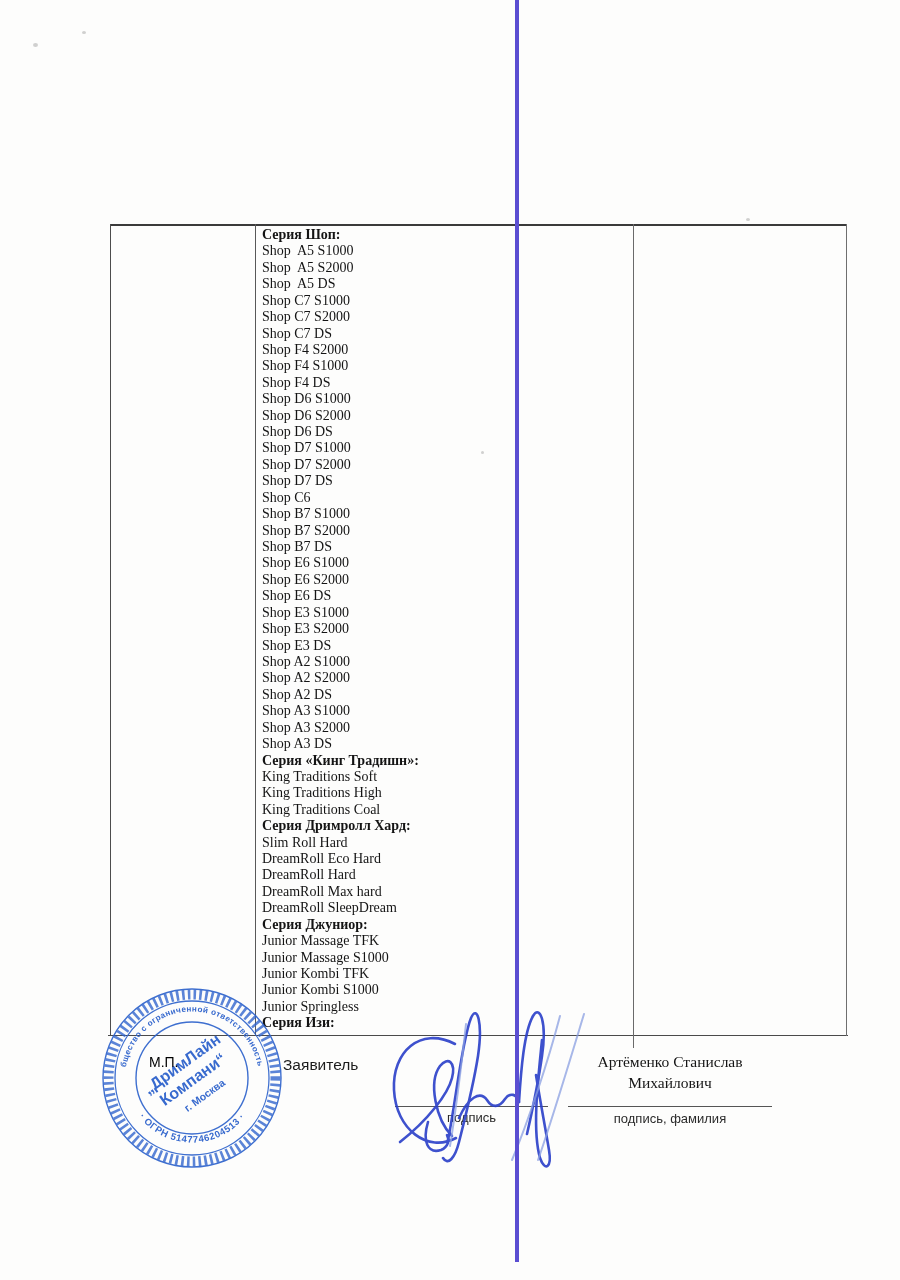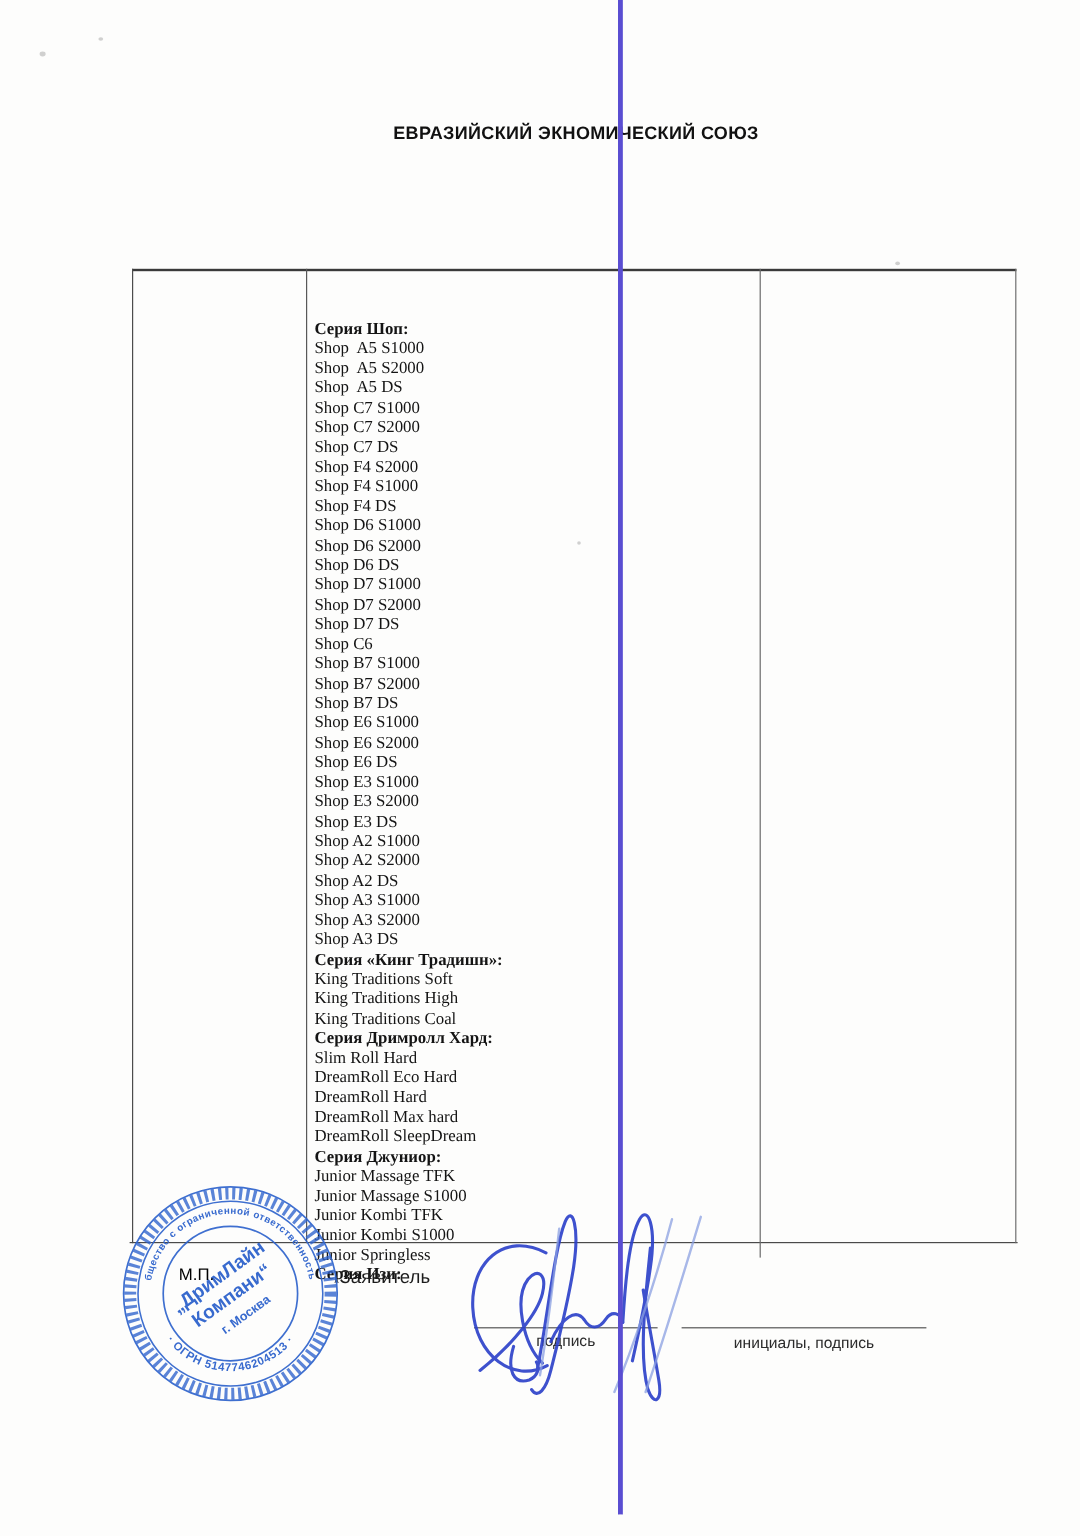--- a/index.html
+++ b/index.html
@@ -20,21 +20,21 @@
   .hline, .vline { position:absolute; background:#4c4c4c; }
   .t-top    { left:110px; top:224px; width:737px; height:2px; background:#3a3a3a; }
   .t-bottom { left:108px; top:1035px; width:740px; height:1px; background:#4a4a4a; }
   .t-left   { left:110px; top:224px; width:1px; height:812px; }
   .t-col1   { left:255px; top:224px; width:1px; height:812px; background:#585858; }
   .t-col2   { left:633px; top:224px; width:1px; height:824px; background:#6a6a6a; }
   .t-right  { left:846px; top:224px; width:1px; height:812px; background:#6f6f6f; }
   
   .plist { position:absolute; left:262px; top:227px;
            font-family:"Liberation Serif", serif; font-size:14px;
-           line-height:16.42px; color:#141414; white-space:pre;margin-top:40px; }
+           line-height:16.42px; color:#141414; white-space:pre; }
   .plist .row.bold { font-weight:bold; }
   
   .mp    { position:absolute; left:149px; top:1054px; font-size:14px; color:#000000; }
   .applicant { position:absolute; left:283px; top:1056px; font-size:15.5px; color:#1c1c1c; }
   .sig-line  { position:absolute; left:395px; top:1106px; width:153px; height:1px; background:#555; }
   .sig-cap   { position:absolute; left:395px; top:1110px; width:153px; text-align:center;
                font-size:13px; color:#2b2b2b; }
   .name-block{ position:absolute; left:568px; top:1051px; width:204px; text-align:center;
                font-family:"Liberation Serif", serif; font-size:15.5px; line-height:21px; color:#161616; }
   .name-line { position:absolute; left:568px; top:1106px; width:204px; height:1px; background:#555; }
@@ -53,21 +53,20 @@
 </head>
 <body>
 
 <div class="page">
 
   <div class="speck" style="left:33px; top:43px; width:5px; height:4px;"></div>
   <div class="speck" style="left:82px; top:31px; width:4px; height:3px;"></div>
   <div class="speck" style="left:481px; top:451px; width:3px; height:3px;"></div>
   <div class="speck" style="left:746px; top:218px; width:4px; height:3px;"></div>
 
-  <div class="hdr hdr1">ЕВРАЗИЙСКИЙ ЭКНОМИЧЕСКИЙ СОЮЗ</div>
 
   <div class="hline t-top"></div>
   <div class="hline t-bottom"></div>
   <div class="vline t-left"></div>
   <div class="vline t-col1"></div>
   <div class="vline t-col2"></div>
   <div class="vline t-right"></div>
 
   <div class="plist"><div class="row bold">Серия Шоп:</div><div class="row">Shop  A5 S1000</div><div class="row">Shop  A5 S2000</div><div class="row">Shop  A5 DS</div><div class="row">Shop C7 S1000</div><div class="row">Shop C7 S2000</div><div class="row">Shop C7 DS</div><div class="row">Shop F4 S2000</div><div class="row">Shop F4 S1000</div><div class="row">Shop F4 DS</div><div class="row">Shop D6 S1000</div><div class="row">Shop D6 S2000</div><div class="row">Shop D6 DS</div><div class="row">Shop D7 S1000</div><div class="row">Shop D7 S2000</div><div class="row">Shop D7 DS</div><div class="row">Shop C6</div><div class="row">Shop B7 S1000</div><div class="row">Shop B7 S2000</div><div class="row">Shop B7 DS</div><div class="row">Shop E6 S1000</div><div class="row">Shop E6 S2000</div><div class="row">Shop E6 DS</div><div class="row">Shop E3 S1000</div><div class="row">Shop E3 S2000</div><div class="row">Shop E3 DS</div><div class="row">Shop A2 S1000</div><div class="row">Shop A2 S2000</div><div class="row">Shop A2 DS</div><div class="row">Shop A3 S1000</div><div class="row">Shop A3 S2000</div><div class="row">Shop A3 DS</div><div class="row bold">Серия «Кинг Традишн»:</div><div class="row">King Traditions Soft</div><div class="row">King Traditions High</div><div class="row">King Traditions Coal</div><div class="row bold">Серия Дримролл Хард:</div><div class="row">Slim Roll Hard</div><div class="row">DreamRoll Eco Hard</div><div class="row">DreamRoll Hard</div><div class="row">DreamRoll Max hard</div><div class="row">DreamRoll SleepDream</div><div class="row bold">Серия Джуниор:</div><div class="row">Junior Massage TFK</div><div class="row">Junior Massage S1000</div><div class="row">Junior Kombi TFK</div><div class="row">Junior Kombi S1000</div><div class="row">Junior Springless</div><div class="row bold">Серия Изи:</div></div>
 
@@ -94,22 +93,26 @@
       <text x="92" y="117" font-size="10.5" font-weight="bold">г. Москва</text>
     </g>
   </svg>
 
   <div class="mp">М.П.</div>
   <div class="applicant">Заявитель</div>
 
   <div class="sig-line"></div>
   <div class="sig-cap">подпись</div>
 
+  <div class="name-block">
+    <div>Артёменко Станислав</div>
+    <div>Михайлович</div>
+  </div>
   <div class="name-line"></div>
-  <div class="name-cap">инициалы, подпись</div>
+  <div class="name-cap">подпись, фамилия</div>
 
   <svg class="sig-svg" width="285" height="187" viewBox="380 998 285 187">
     <g fill="none" stroke="#2a3fc9" stroke-width="2.6" stroke-linecap="round" opacity="0.9">
       <path d="M 455 1044 C 420 1026 392 1052 394 1090 C 396 1130 428 1153 456 1138"></path>
       <path d="M 400 1142 C 428 1120 448 1094 452 1078 C 456 1062 448 1056 440 1066 C 428 1082 436 1120 452 1136"></path>
       <path d="M 448 1140 C 456 1100 462 1040 471 1018 C 477 1004 483 1022 478 1056 C 473 1088 464 1122 459 1142 C 455 1158 448 1166 443 1158"></path>
       <path d="M 459 1118 C 468 1098 480 1090 487 1100 C 492 1108 499 1108 505 1099 C 510 1092 517 1094 519 1102"></path>
       <path d="M 519 1102 C 521 1070 524 1032 533 1016 C 540 1004 547 1022 542 1056 C 538 1084 532 1112 527 1134"></path>
       <path d="M 542 1040 C 538 1080 532 1130 540 1158 C 545 1172 552 1168 549 1150 C 545 1126 540 1100 536 1075"></path>
       <path d="M 428 1122 C 422 1142 428 1154 441 1150 C 448 1147 450 1140 447 1135"></path>

